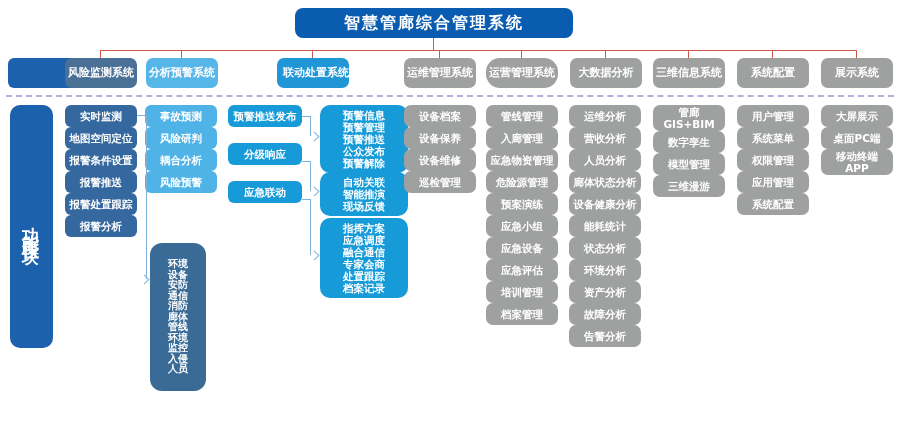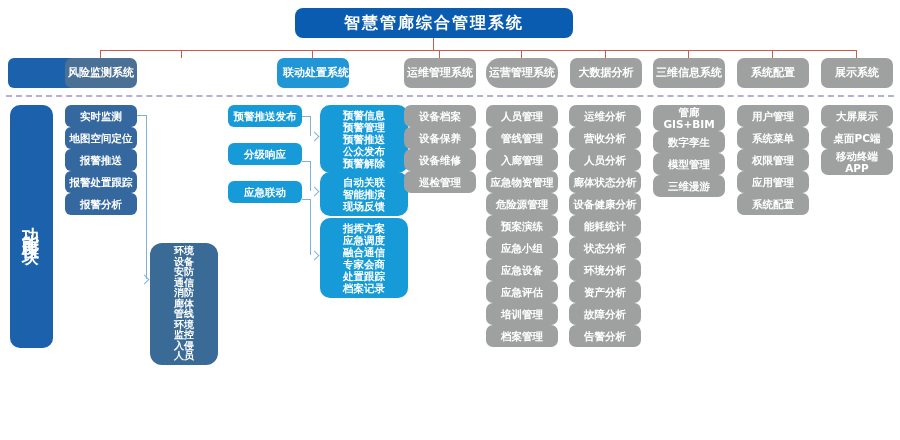--- a/index.html
+++ b/index.html
@@ -46,22 +46,22 @@
   .col .box.slate{background:var(--slate_item);}
   .col .box.lblue{background:var(--light_blue);}
   .col .box.bblue{background:var(--bright_blue);min-width:74px;}
   .detail-box{
     position:absolute;left:320px;width:88px;box-sizing:border-box;padding:4px 2px;
     background:var(--bright_blue);color:#fff;border-radius:10px;
     font-size:10.5px;font-weight:bold;text-align:center;
     white-space:pre-line;line-height:12px;
   }
   .monitor-box{
-    position:absolute;left:150px;top:243px;width:68px;box-sizing:border-box;
-    padding:3px 2px;background:var(--steel_blue);color:#fff;border-radius:12px;
+    position:absolute;left:150px;top:243px;width:56px;box-sizing:border-box;
+    padding:16px 2px;background:var(--steel_blue);color:#fff;border-radius:12px;
     font-size:10px;font-weight:bold;text-align:center;
     white-space:pre-line;line-height:10.5px;
   }
   .bline{position:absolute;background:var(--connector);}
   .bline.h{height:1px;}
   .bline.v{width:1px;}
   .arrow{
     position:absolute;width:6px;height:6px;
     border-top:1.5px solid var(--connector);border-right:1.5px solid var(--connector);
     transform:rotate(45deg);
@@ -82,41 +82,49 @@
   <div class="red v" style="left:439px;top:50px;height:8px"></div>
   <div class="red v" style="left:521px;top:50px;height:8px"></div>
   <div class="red v" style="left:605px;top:50px;height:8px"></div>
   <div class="red v" style="left:688px;top:50px;height:8px"></div>
   <div class="red v" style="left:772px;top:50px;height:8px"></div>
   <div class="red v" style="left:856px;top:50px;height:8px"></div>
 
   <div class="sys-label">系统</div>
   <div class="sys-row">
       <div class="sys-box" style="background: rgb(75, 112, 150); position: absolute; left: 65px; top: 0px;">风险监测系统</div>
+      <div class="sys-box" style="background: rgb(86, 182, 232); position: absolute; left: 146px; top: 0px;">分析预警系统</div>
       <div class="sys-box" style="background: rgb(33, 150, 214); position: absolute; left: 277px; top: 0px; text-align: right;">联动处置系统</div>
       <div class="sys-box" style="background: rgb(159, 160, 160); position: absolute; left: 404px; top: 0px;">运维管理系统</div>
       <div class="sys-box" style="background: rgb(159, 160, 160); position: absolute; left: 486px; top: 0px; border-radius: 14px;">运营管理系统</div>
       <div class="sys-box" style="background: rgb(159, 160, 160); position: absolute; left: 570px; top: 0px;">大数据分析</div>
       <div class="sys-box" style="background: rgb(159, 160, 160); position: absolute; left: 653px; top: 0px;">三维信息系统</div>
       <div class="sys-box" style="background: rgb(159, 160, 160); position: absolute; left: 737px; top: 0px;">系统配置</div>
       <div class="sys-box" style="background: rgb(159, 160, 160); position: absolute; left: 821px; top: 0px;">展示系统</div>
     </div>
 
   <div class="dashed-sep"></div>
 
   <div class="sidebar">功能模块</div>
 
   <div class="col" style="left:65px;top:105px;width:72px">
       <div class="box slate">实时监测</div>
       <div class="box slate">地图空间定位</div>
+      <div class="box slate">报警条件设置</div>
       <div class="box slate">报警推送</div>
       <div class="box slate">报警处置跟踪</div>
       <div class="box slate">报警分析</div>
     </div>
 
+  <div class="col" style="left:146px;top:105px;width:70px">
+      <div class="box lblue">事故预测</div>
+      <div class="box lblue">风险研判</div>
+      <div class="box lblue">耦合分析</div>
+      <div class="box lblue">风险预警</div>
+    </div>
   <div class="monitor-box">环境
 设备
 安防
 通信
 消防
 廊体
 管线
 环境
 监控
 入侵
@@ -159,21 +167,20 @@
   <div class="arrow" style="left:311px;top:252px"></div>
 
   <div class="col" style="left:404px;top:105px;width:72px">
       <div class="box gray">设备档案</div>
       <div class="box gray">设备保养</div>
       <div class="box gray">设备维修</div>
       <div class="box gray">巡检管理</div>
     </div>
 
   <div class="col" style="left:486px;top:105px;width:72px">
-      <div class="box gray">人员管理</div>
       <div class="box gray">管线管理</div>
       <div class="box gray">入廊管理</div>
       <div class="box gray">应急物资管理</div>
       <div class="box gray">危险源管理</div>
       <div class="box gray">预案演练</div>
       <div class="box gray">应急小组</div>
       <div class="box gray">应急设备</div>
       <div class="box gray">应急评估</div>
       <div class="box gray">培训管理</div>
       <div class="box gray">档案管理</div>

